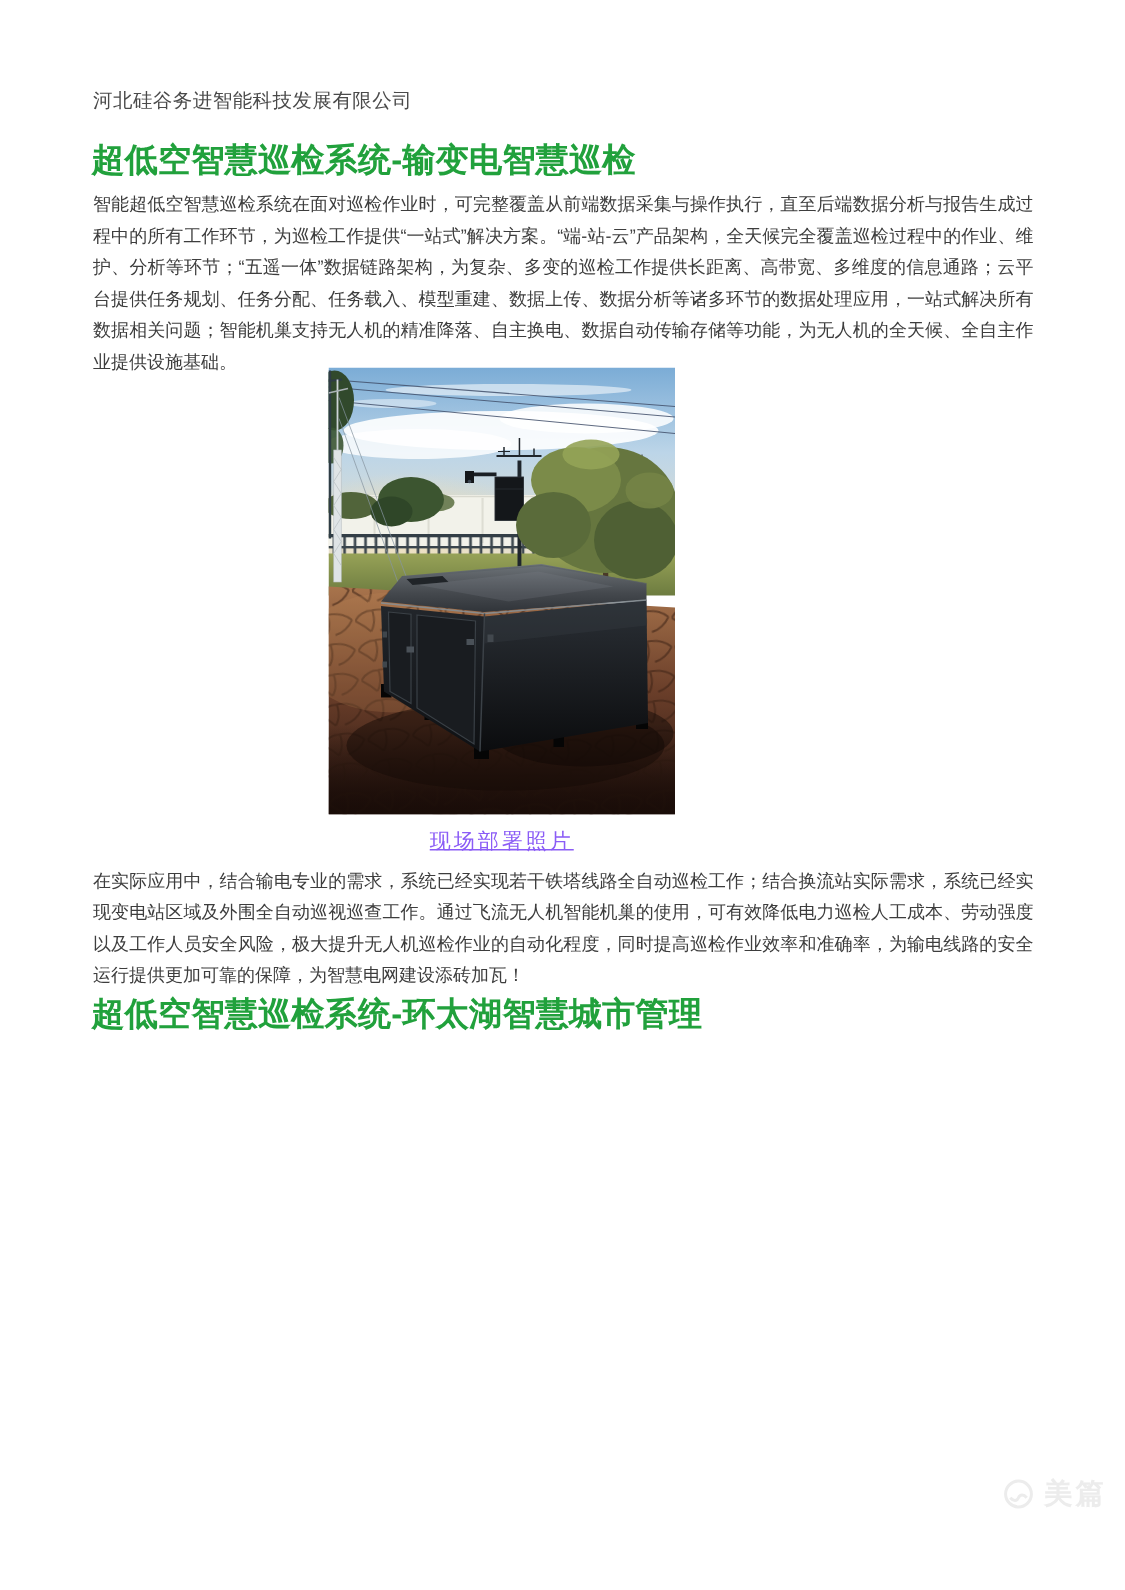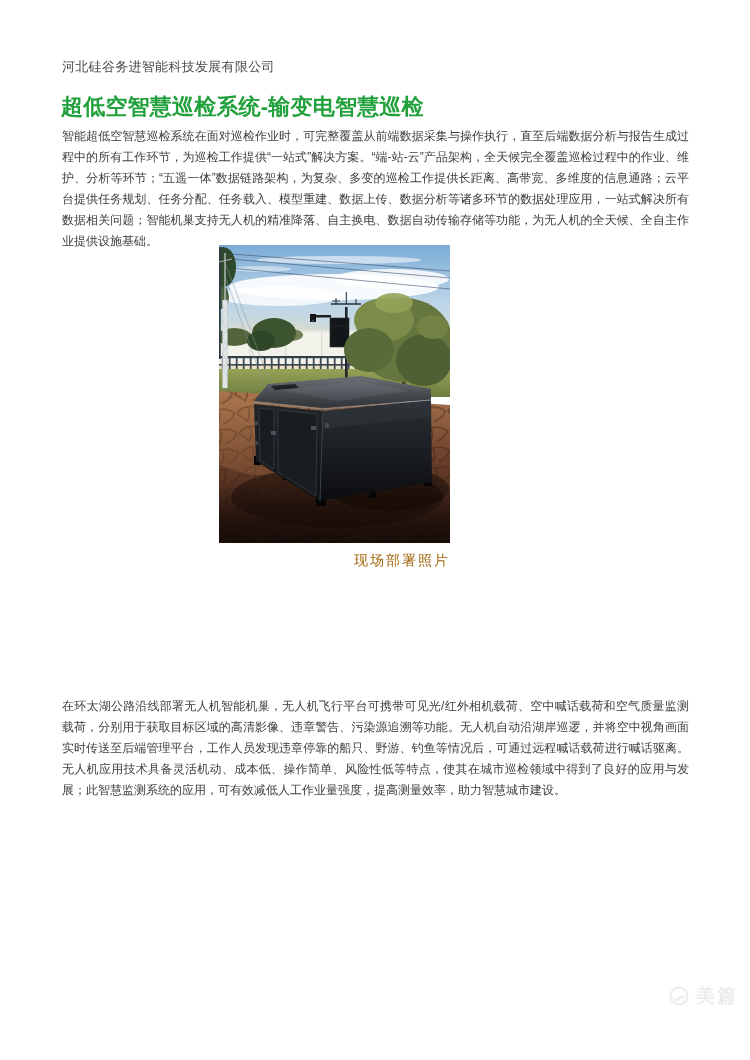--- a/index.html
+++ b/index.html
@@ -29,23 +29,23 @@
   }
   #para-1{top:126px;}
   #para-2{top:577px;}
   #para-3{top:696px;}
   .photo-frame{
     position:absolute;left:219px;top:245px;width:231px;height:298px;
   }
   .photo-frame svg{display:block;}
   .photo-caption{
     position:absolute;left:219px;top:552px;width:231px;
-    text-align:right;
+    text-align:center;
     font-family:"Liberation Serif",serif;
-    font-size:14px;color:#a16207;letter-spacing:2px;
+    font-size:14px;color:#8b5cf6;letter-spacing:2px;text-decoration:underline;
   }
   .watermark{
     position:absolute;left:668px;top:983px;
     display:flex;align-items:center;gap:6px;
     color:#ececec;
   }
   .watermark .brand{
     font-size:19px;font-weight:700;letter-spacing:2px;
     color:#ececec;
   }
@@ -215,23 +215,24 @@
         <rect x="92" y="181" width="5" height="4" fill="#4a5158"></rect>
         <rect x="36" y="176" width="3" height="4" fill="#3f464c"></rect>
         <rect x="36" y="196" width="3" height="4" fill="#3f464c"></rect>
         <rect x="106" y="178" width="4" height="5" fill="#42484e"></rect>
       </g>
     </svg>
   </div>
 
   <div class="photo-caption">现场部署照片</div>
 
-
-
-  <p class="body-text" id="para-3">在环太湖公路沿线部署无人机智能机巢，无人机飞行平台可携带可见光/红外相机载荷、空中喊话载荷和空气质量监测载荷，分别用于获取目标区域的高清影像、违章警告、污染源追溯等功能。无人机自动沿湖岸巡逻，并将空中视角画面实时传送至后端管理平台，工作人员发现违章停靠的船只、野游、钓鱼等情况后，可通过远程喊话载荷进行喊话驱离。无人机应用技术具备灵活机动、成本低、操作简单、风险性低等特点，使其在城市巡检领域中得到了良好的应用与发展；此智慧监测系统的应用，可有效减低人工作业量强度，提高测量效率，助力智慧城市建设。</p>
+  <p class="body-text" id="para-2">在实际应用中，结合输电专业的需求，系统已经实现若干铁塔线路全自动巡检工作；结合换流站实际需求，系统已经实现变电站区域及外围全自动巡视巡查工作。通过飞流无人机智能机巢的使用，可有效降低电力巡检人工成本、劳动强度以及工作人员安全风险，极大提升无人机巡检作业的自动化程度，同时提高巡检作业效率和准确率，为输电线路的安全运行提供更加可靠的保障，为智慧电网建设添砖加瓦！</p>
+
+  <h1 class="sec-title" id="title-2">超低空智慧巡检系统-环太湖智慧城市管理</h1>
+
 
   <div class="watermark">
     <svg width="22" height="22" viewBox="0 0 22 22">
       <circle cx="11" cy="11" r="8.6" fill="none" stroke="#ececec" stroke-width="2"></circle>
       <path d="M5.5,13.5 c2,2.4 4.5,2.4 5.5,0 c1,-2.4 3.5,-2.4 5.5,0" fill="none" stroke="#ececec" stroke-width="2"></path>
     </svg>
     <span class="brand">美篇</span>
   </div>
 
 </div>

